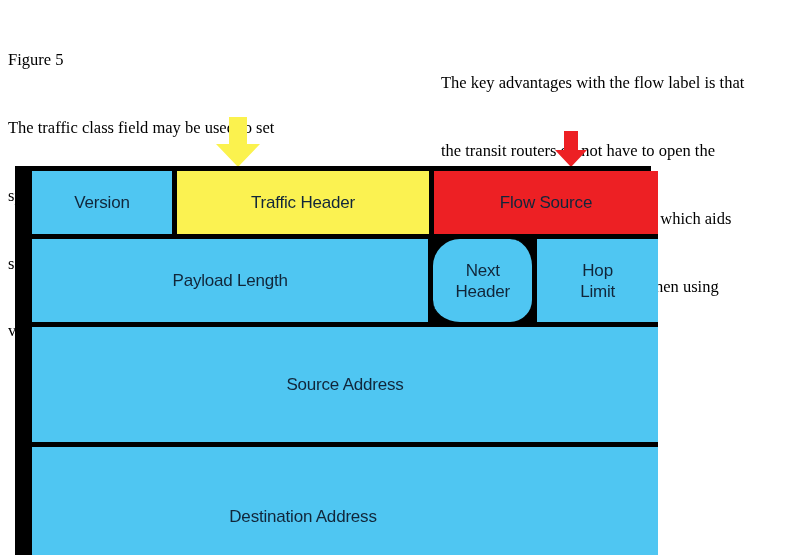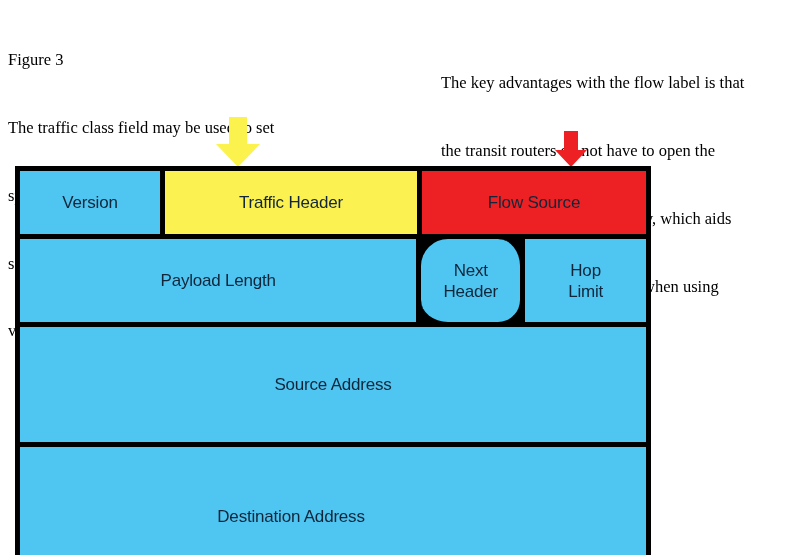--- a/index.html
+++ b/index.html
@@ -70,20 +70,21 @@
     box-sizing: border-box;
     background: #000000;
     display: flex;
     flex-direction: column;
   }
   .hdr-row {
     display: flex;
     width: 100%;
     box-sizing: border-box;
     flex: none;
+    margin-left: 12px;
   }
   #row-1 { height: 68px; }
   #row-2 { height: 88px; }
   #row-3 { height: 120px; }
   #row-4 { height: 138px; }
 
   .hdr-field {
     box-sizing: border-box;
     display: flex;
     align-items: center;
@@ -118,21 +119,21 @@
   
   #field-source-address      { width: 100%; }
   #field-destination-address { width: 100%; padding-right: 84px; }
 
   .wrap-label { white-space: pre-line; }
 </style>
 </head>
 <body>
 
 <div id="caption-left" class="caption">
-  <span class="caption-line">Figure 3</span>
+  <span class="caption-line">Figure 5</span>
   <span class="caption-line">The traffic class field may be used to set</span>
   <span class="caption-line">specific precedence or differentiated</span>
   <span class="caption-line">services code point (DSCP) values. These</span>
   <span class="caption-line">values are used in the exact same way as in IPv4</span>
 </div>
 
 <div id="caption-right" class="caption">
   <span class="caption-line">The key advantages with the flow label is that</span>
   <span class="caption-line">the transit routers do not have to open the</span>
   <span class="caption-line">inner packet to identify the flow, which aids</span>

